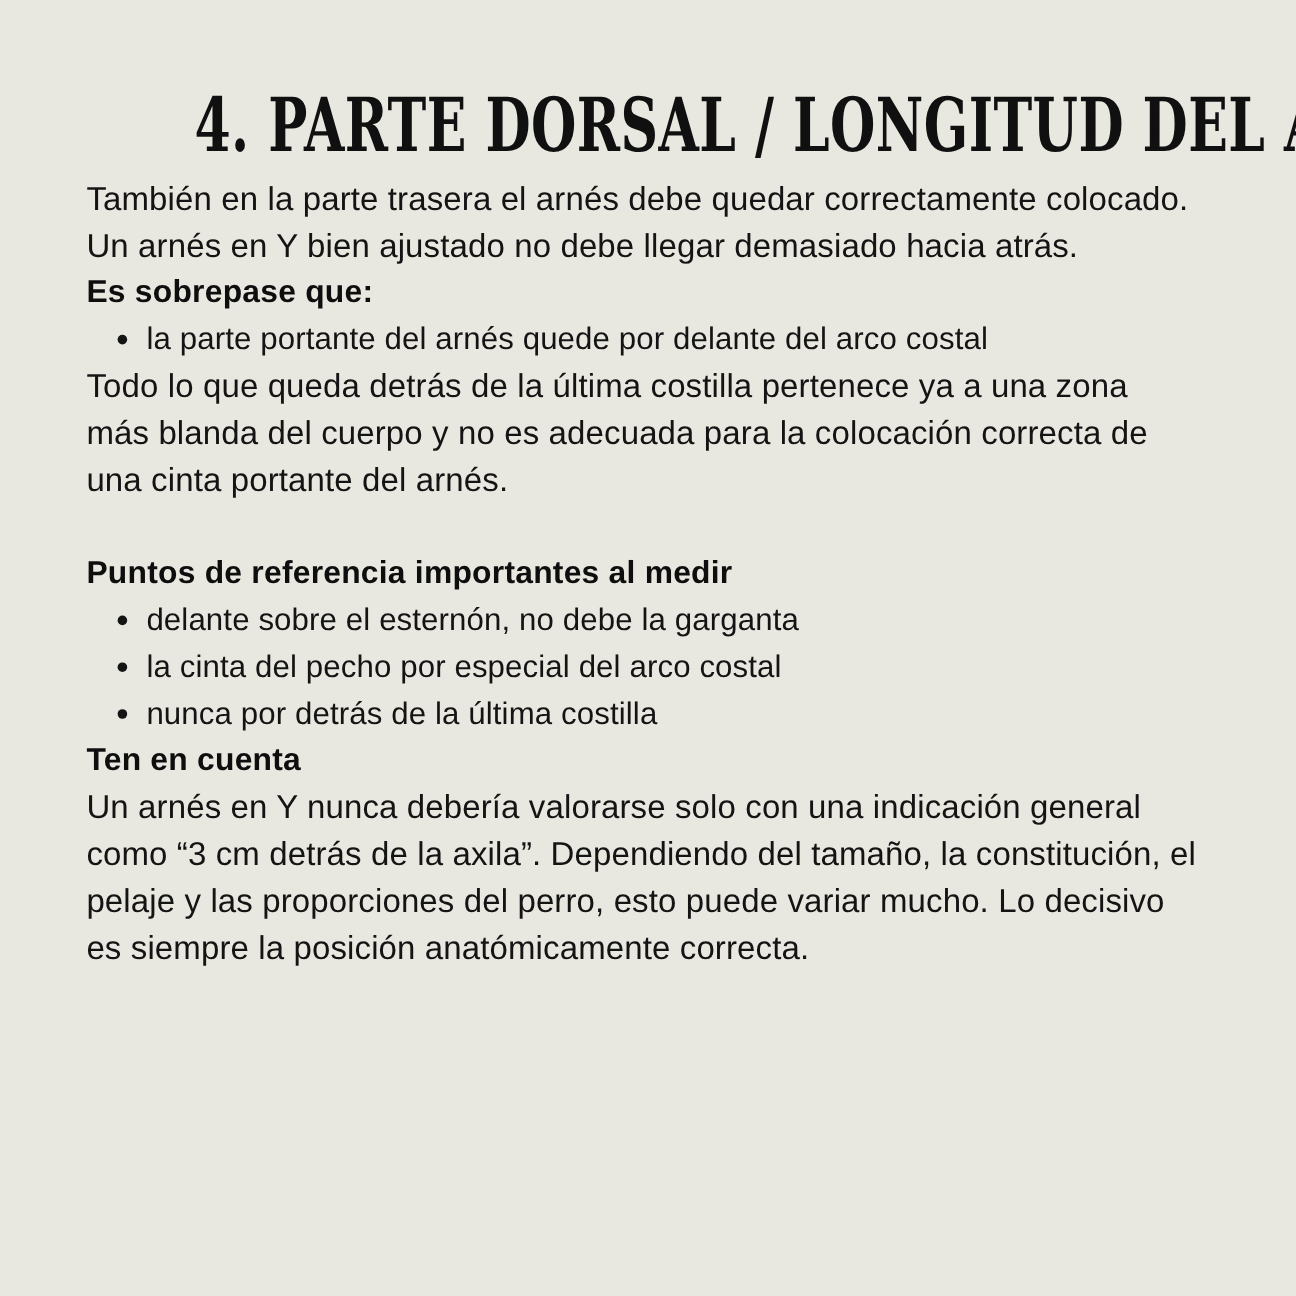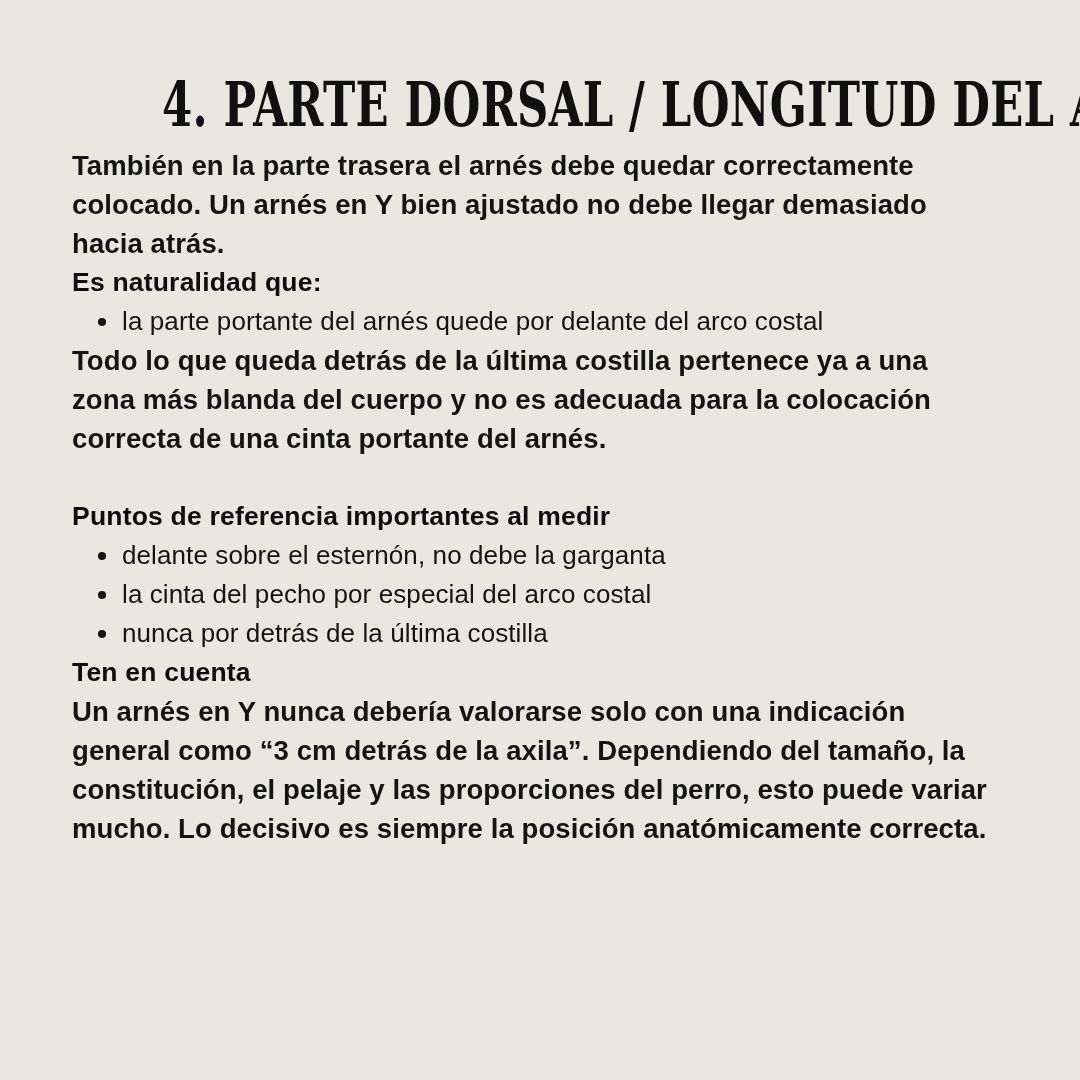--- a/index.html
+++ b/index.html
@@ -49,21 +49,21 @@
     top: 146px;
     left: 72px;
     width: 926px;
   }
 
   .para {
     font-size: 27.5px;
     line-height: 39px;
     letter-spacing: 0.1px;
     margin: 0;
-    font-weight: 700;
+    font-weight: 400;
     color: #141414;
   }
 
   .para.bold,
   .subhead {
     font-weight: 700;
     font-size: 26.5px;
     line-height: 39px;
     letter-spacing: 0.2px;
     margin: 0;
@@ -104,21 +104,21 @@
 <body>
 
 <div class="slide">
 
   <h1 class="title">4. PARTE DORSAL / LONGITUD DEL ARNÉS</h1>
 
   <div class="body-col">
 
     <p class="para">También en la parte trasera el arnés debe quedar correctamente colocado. Un arnés en Y bien ajustado no debe llegar demasiado hacia atrás.</p>
 
-    <p class="subhead">Es naturalidad que:</p>
+    <p class="subhead">Es sobrepase que:</p>
 
     <ul class="bullets">
       <li>
         <span class="dot"></span>
         <span>la parte portante del arnés quede por delante del arco costal</span>
       </li>
     </ul>
 
     <p class="para">Todo lo que queda detrás de la última costilla pertenece ya a una zona más blanda del cuerpo y no es adecuada para la colocación correcta de una cinta portante del arnés.</p>
 

